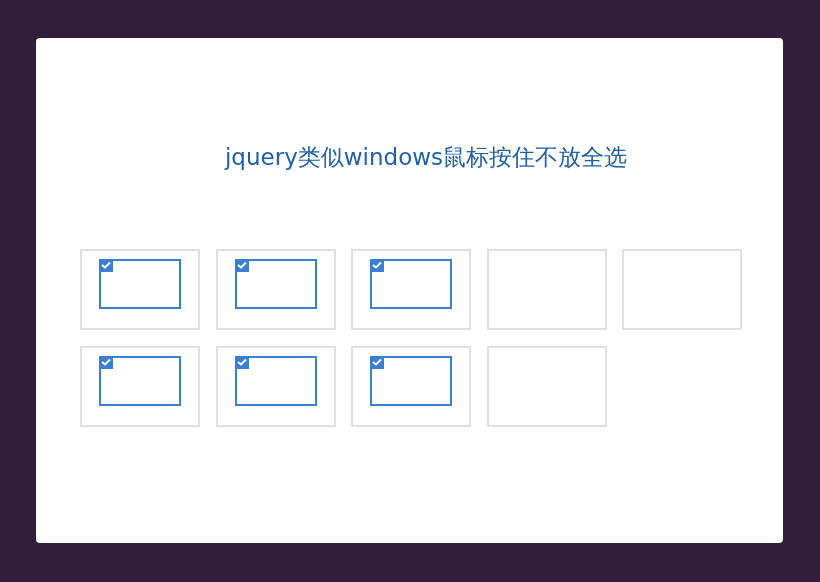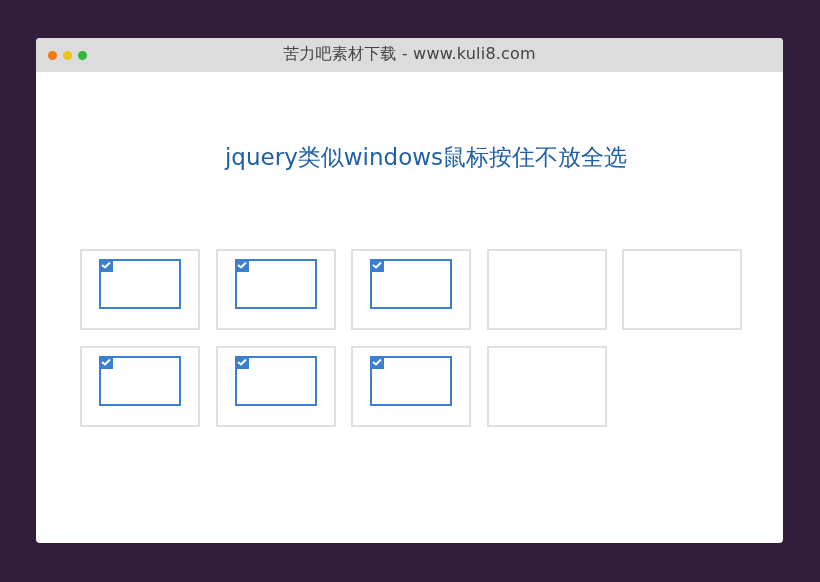--- a/index.html
+++ b/index.html
@@ -15,26 +15,20 @@
   .grid{position:absolute;left:44px;top:211px;width:680px;}
   .tile{position:absolute;width:116px;height:77px;border:2px solid #e0e0e0;background:#fff;cursor:pointer;}
   .sel{position:absolute;left:17px;top:8px;width:78px;height:46px;border:2px solid #3a7fd1;background:#fff;}
   .check{position:absolute;left:-2px;top:-2px;width:14px;height:13px;background:#3a7fd1;}
   .check svg{position:absolute;left:2px;top:2px;}
 </style>
 </head>
 <body>
 
 <div class="window">
-  <div class="titlebar">
-    <span class="dot d1"></span>
-    <span class="dot d2"></span>
-    <span class="dot d3"></span>
-    <div class="wtitle">苦力吧素材下载 - www.kuli8.com</div>
-  </div>
 
   <div class="heading">jquery类似windows鼠标按住不放全选</div>
 
   <div class="grid" id="grid">
       <div class="tile" style="left: 0px; top: 0px;">
         <div class="sel">
           <span class="check">
             <svg width="10" height="8" viewBox="0 0 10 8">
               <path d="M1 4 L4 6.5 L9 1.5" stroke="#fff" stroke-width="2" fill="none"></path>
             </svg>

